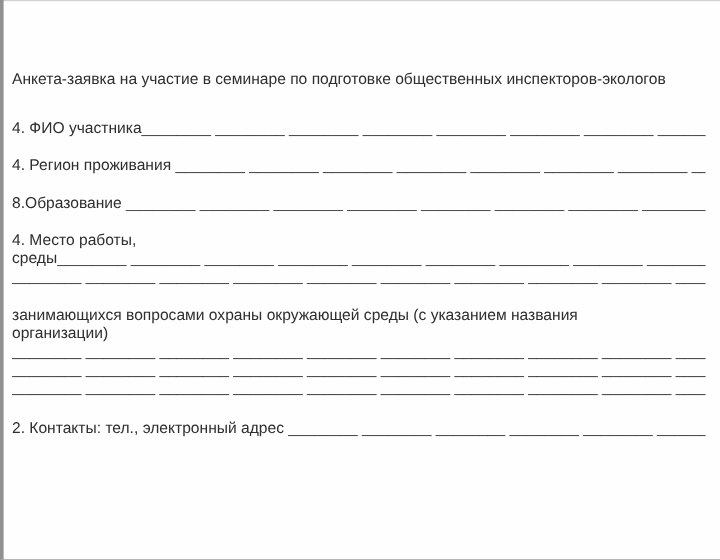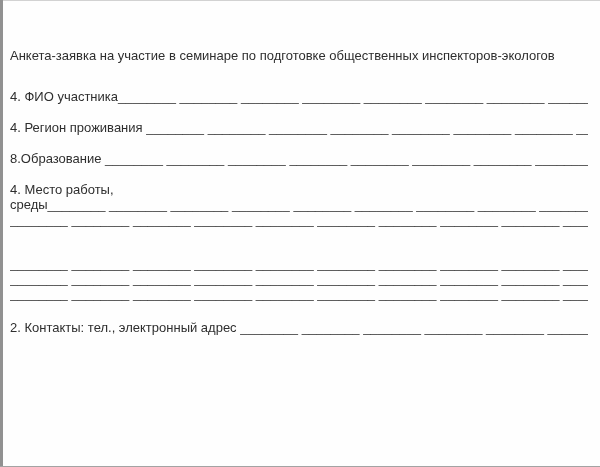--- a/index.html
+++ b/index.html
@@ -29,30 +29,30 @@
   }
   .edge-bottom {
     position: absolute;
     left: 0; bottom: 0;
     width: 100%; height: 1px;
     background: #a3a3a3;
   }
   .content {
     position: absolute;
     left: 10px;
-    top: 48px;
+    top: 58px;
     width: 578px;
     color: #2e2e2e;
     font-size: 13px;
     line-height: 15px;
   }
   .block { margin: 0; }
   .title-block { margin-bottom: 26px; }
   .mb16 { margin-bottom: 16px; }
-  .mb15 { margin-bottom: 29px; }
+  .mb15 { margin-bottom: 18px; }
   .mb19 { margin-bottom: 19px; }
   .line {
     white-space: nowrap;
     overflow: hidden;
     height: 15px;
     color: #2e2e2e;
   }
   .fill { color: #3a3a3a; }
 </style>
 </head>
@@ -89,20 +89,22 @@
 
     <div class="block mb15">
       <div class="line">4. Место работы,</div>
       <div class="line">
         <span>среды</span><span class="fill">________ ________ ________ ________ ________ ________ ________ ________ ________ ________ ________ ________</span>
       </div>
       <div class="line fill">________ ________ ________ ________ ________ ________ ________ ________ ________ ________ ________ ________</div>
     </div>
 
     <div class="block mb19">
+      <div class="line">занимающихся вопросами охраны окружающей среды (с указанием названия</div>
+      <div class="line">организации)</div>
       <div class="line fill">________ ________ ________ ________ ________ ________ ________ ________ ________ ________ ________ ________</div>
       <div class="line fill">________ ________ ________ ________ ________ ________ ________ ________ ________ ________ ________ ________</div>
       <div class="line fill">________ ________ ________ ________ ________ ________ ________ ________ ________ ________ ________ ________</div>
     </div>
 
     <div class="block">
       <div class="line">
         <span>2. Контакты: тел., электронный адрес</span><span class="fill"> ________ ________ ________ ________ ________ ________ ________ ________ ________ ________</span>
       </div>
     </div>

